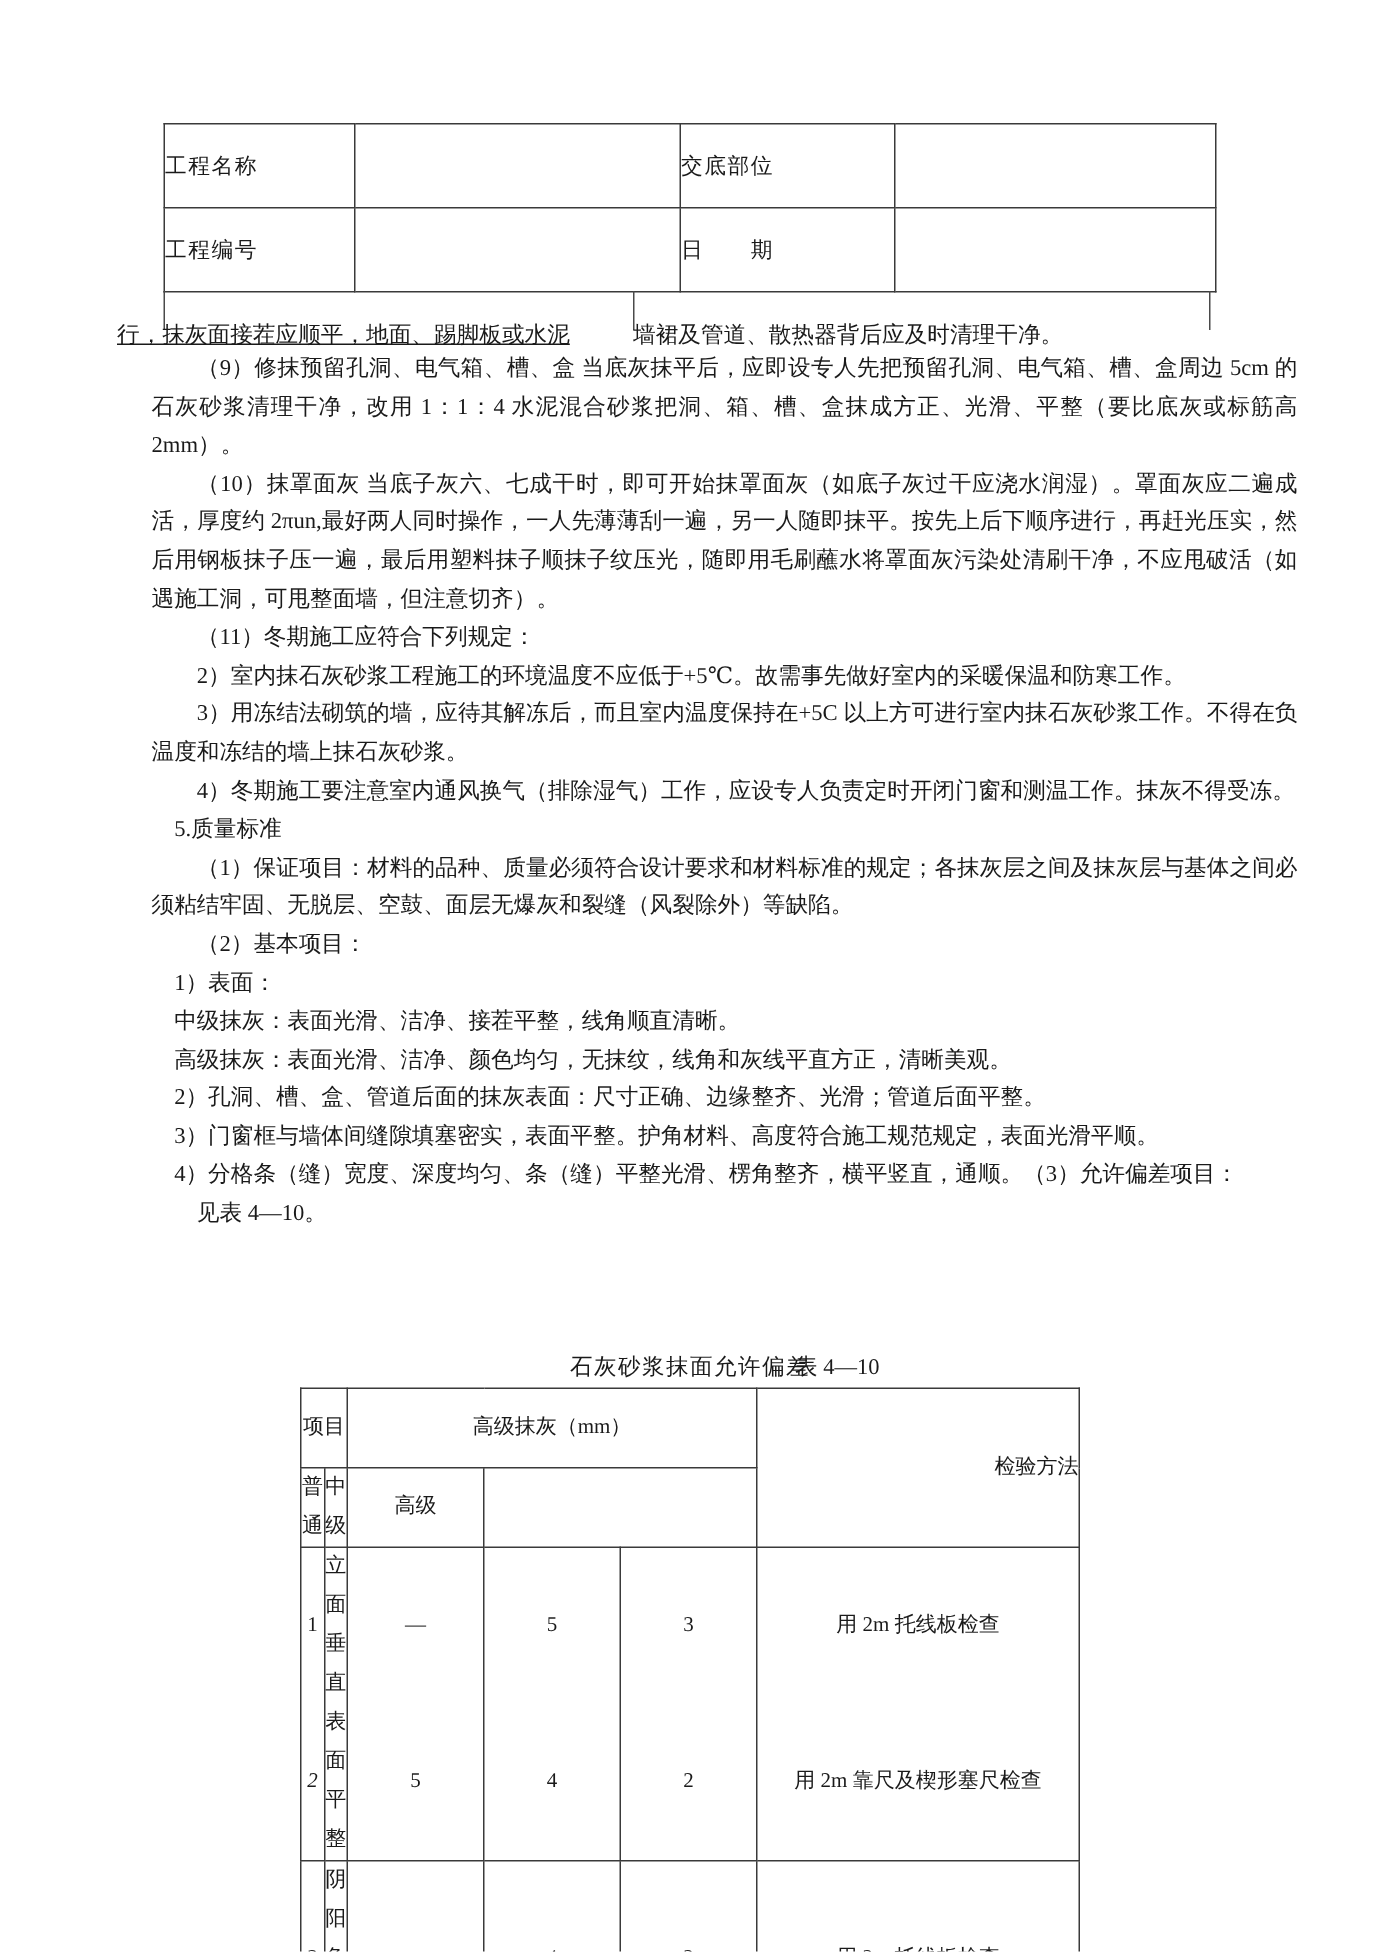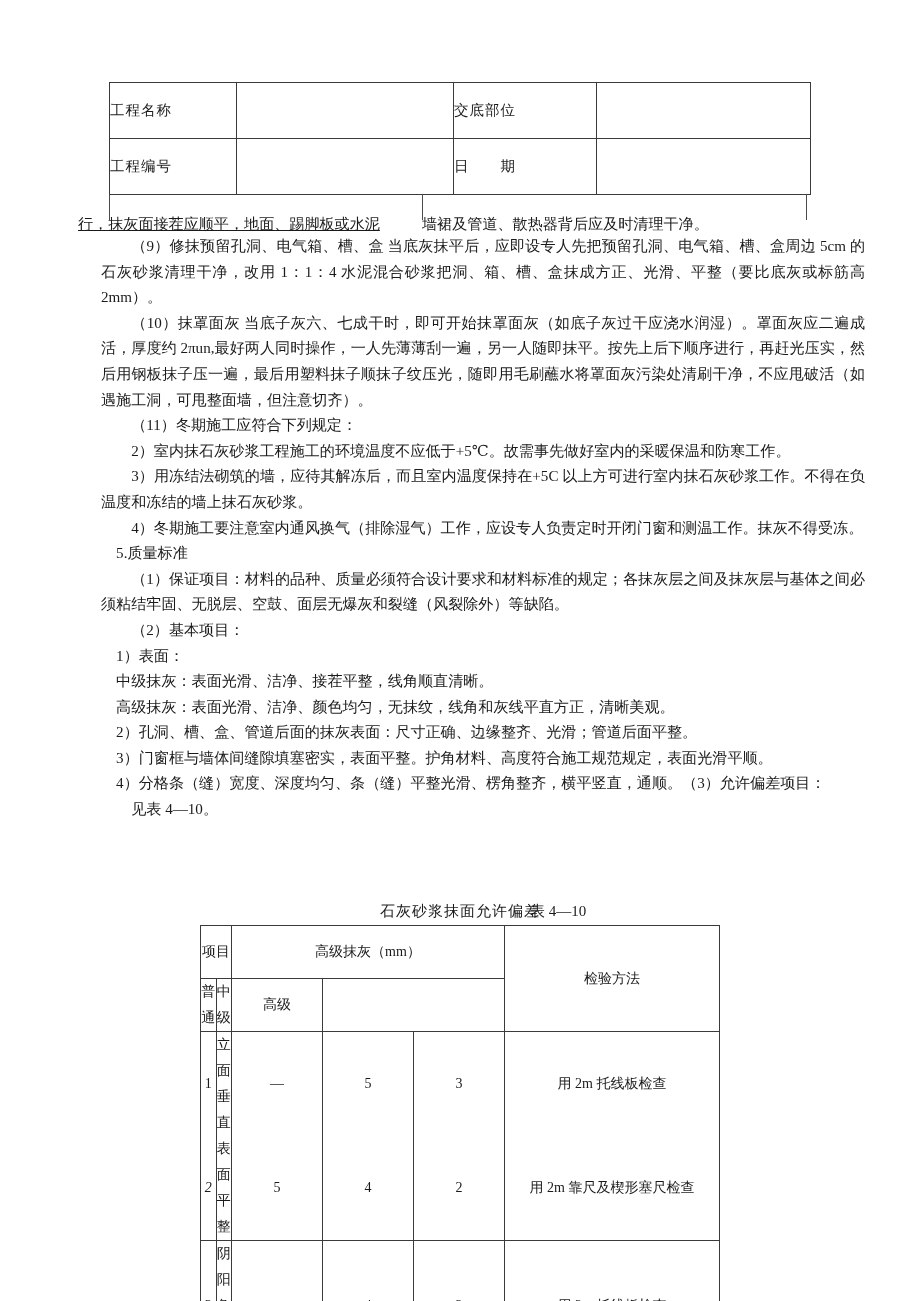--- a/index.html
+++ b/index.html
@@ -129,21 +129,21 @@
   }
   .col-no     { width: 30px; }
   .col-item   { width: 120px; }
   .col-pt     { width: 52px; }
   .col-md     { width: 52px; }
   .col-hi     { width: 52px; }
   .col-method { width: 214px; }
 
   .dev-table .hdr-item   { height: 52px; margin-left: 16px; }
   .dev-table .hdr-tol    { height: 26px; }
-  .dev-table .hdr-method { height: 52px; }
+  .dev-table .hdr-method { height: 52px; text-align: right; }
 
   .row-nobottom td { border-bottom: none; }
   .row-notop td { border-top: none; }
 
   .num-italic { font-style: italic; }
   .dash { font-size: 14px; }
 </style>
 </head>
 <body>
 

